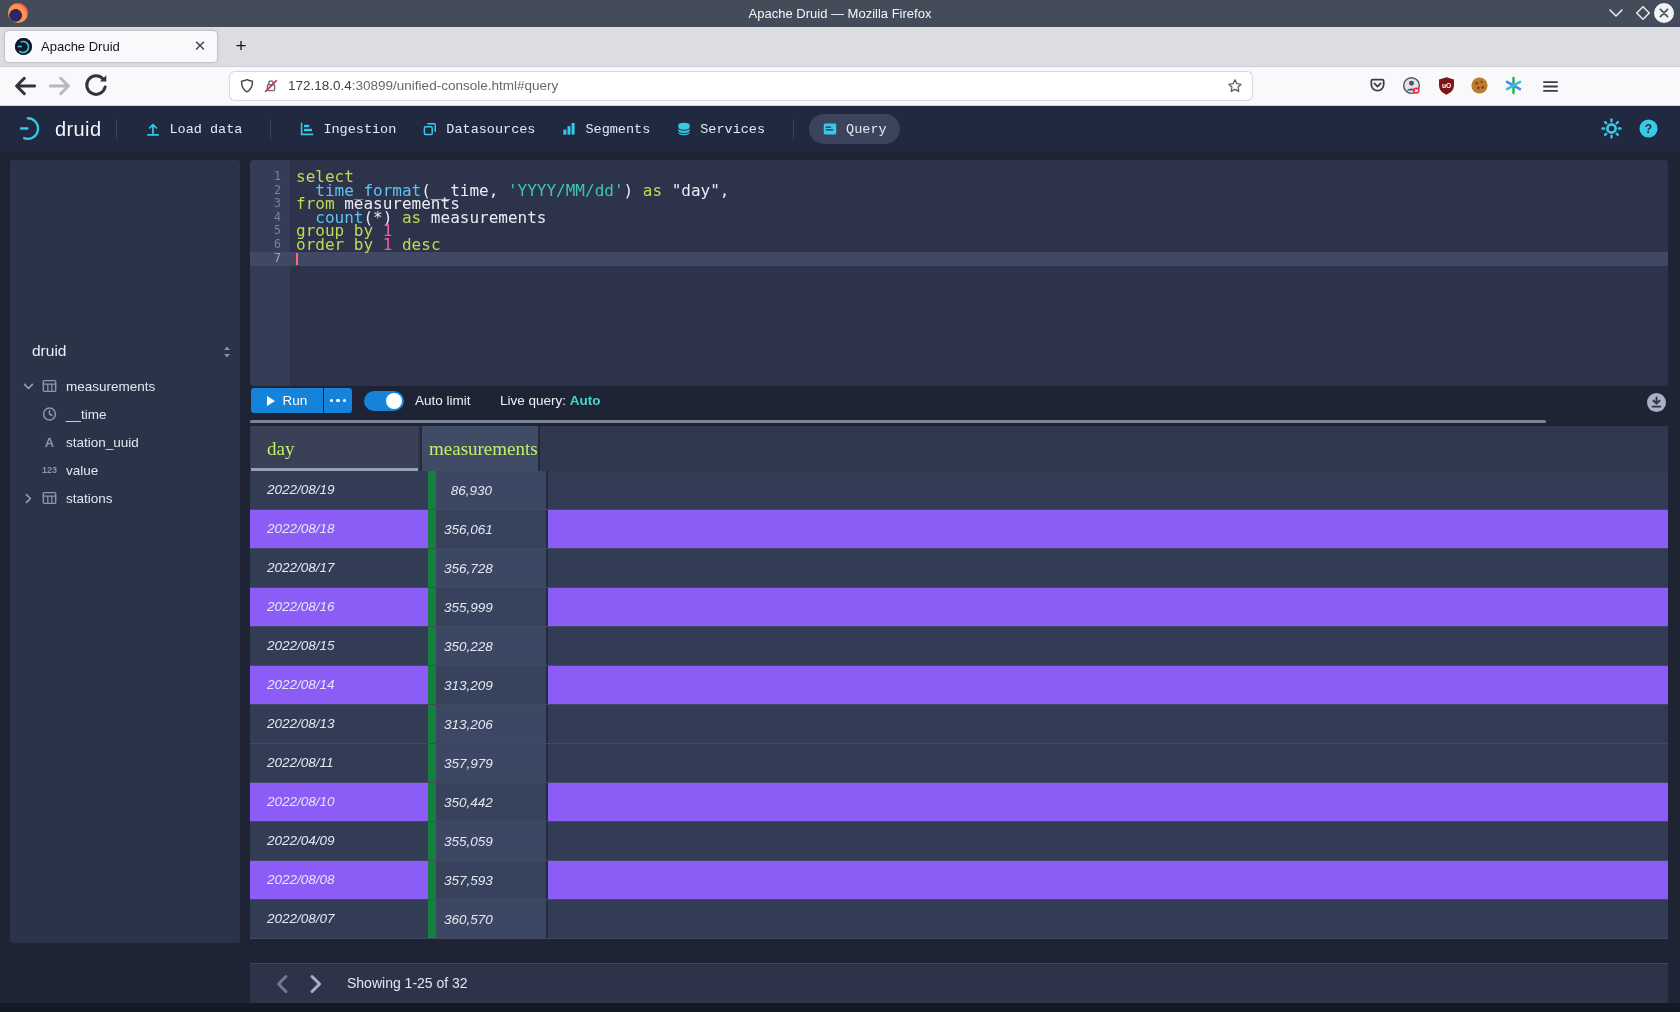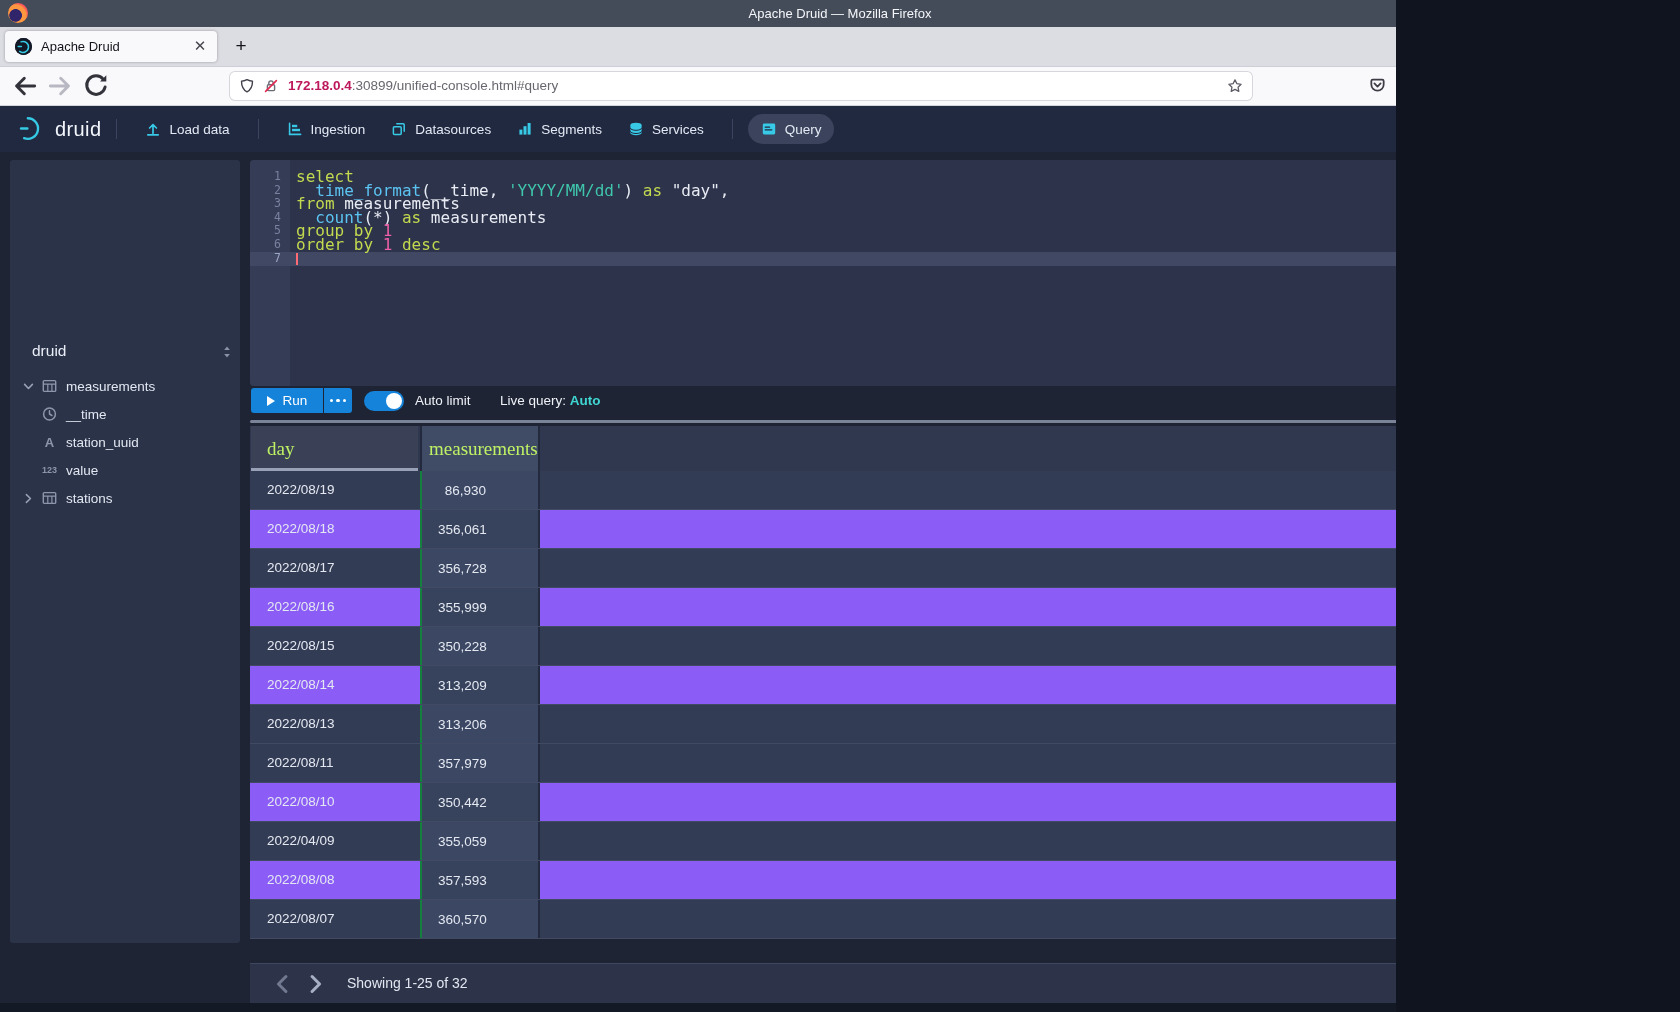--- a/index.html
+++ b/index.html
@@ -1,16 +1,16 @@
 <!DOCTYPE html>
 <html><head>
 <meta charset="utf-8">
 <style>
   html,body{margin:0;padding:0;background:#10141f;}
-  .app{position:relative;width:1396px;height:1012px;overflow:hidden;
+  .app{position:relative;width:1680px;height:1012px;overflow:hidden;
        font-family:"Liberation Sans",sans-serif;background:#1e2433;}
   .ic svg{width:100%;height:100%;display:block;}
   .ic{display:inline-block;}
 
   
   .titlebar{position:absolute;left:0;top:0;width:1680px;height:27px;background:#454c59;}
   .ff-logo{position:absolute;left:8px;top:3px;width:20px;height:20px;border-radius:50%;
     background:radial-gradient(circle at 38% 62%,#30246b 0 34%,#ff9640 38% 58%,#ff4f5e 72%,#ffbd4f 95%);}
   .win-title{position:absolute;left:0;right:0;top:0;height:27px;line-height:27px;text-align:center;
     color:#f4f6f9;font-size:13px;}
@@ -101,27 +101,27 @@
   
   .grid-scrollline{position:absolute;left:250px;top:420px;width:1296px;height:3px;background:#7b8398;border-radius:2px;}
   .grid{position:absolute;left:250px;top:426px;width:1418px;height:537px;overflow:hidden;}
   .ghead{position:relative;height:45px;background:#30384f;}
   .ghead .hc-day{position:absolute;left:1px;top:0;width:167px;height:45px;background:#3a4157;}
   .ghead .hc-meas{position:absolute;left:170px;top:0;width:120px;height:45px;background:#404c66;
     border-left:2px solid #232a3d;border-right:2px solid #232a3d;box-sizing:border-box;}
   .ghead .htxt{position:absolute;left:16px;top:0;height:45px;line-height:45px;font-size:19px;color:#bef264;font-family:Liberation Serif, serif;}
   .ghead .hc-meas .htxt{left:7px;}
   .sort-underline{position:absolute;left:0;bottom:0;width:167px;height:3px;background:#99a1b6;}
-  .grows{position:relative;}
+  .grows{position:relative;font-style:italic;}
   .grow{position:relative;height:39px;box-sizing:border-box;border-bottom:1px solid #414a62;}
   .grow.odd{background:#333c55;} .grow.even{background:#8b5cf6;}
   .grow .c-day{position:absolute;left:1px;top:0;width:167px;height:38px;line-height:38px;
     padding-left:16px;font-size:13.5px;color:#e4e8f1;box-sizing:border-box;}
-  .grow .c-meas{position:absolute;left:170px;top:0;width:120px;height:38px;line-height:38px;
-    border-left:2px solid #15803d;border-right:2px solid #232a3d;box-sizing:border-box;padding-left:16px;}
+  .grow .c-meas{position:absolute;left:178px;top:0;width:120px;height:38px;line-height:38px;
+    border-left:8px solid #15803d;border-right:2px solid #232a3d;box-sizing:border-box;padding-left:8px;}
   .grow.odd .c-meas{background:#3b4763;} .grow.even .c-meas{background:#37425c;}
   .grow .c-meas .val{display:inline-block;width:48px;text-align:right;font-size:13.5px;color:#e4e8f1;}
 
   
   .gfooter{position:absolute;left:250px;top:963px;width:1418px;height:40px;background:#2d3449;border-top:1px solid #3e4760;box-sizing:border-box;}
   .pg-btn{position:absolute;top:7px;width:26px;height:26px;}
   .pg-prev{left:20px;color:#707990;} .pg-next{left:52px;color:#a6afc4;}
   .pg-text{position:absolute;left:97px;top:0;height:40px;line-height:39px;font-size:14px;color:#e2e7f1;}
   .bottom-strip{position:absolute;left:0;top:1003px;width:1680px;height:9px;background:#141926;}
 </style>
@@ -189,21 +189,21 @@
             <path d="M8 1.6 C10 2.6 11.9 3.1 13.5 3.1 13.5 8.6 11.5 12.2 8 13.8 4.5 12.2 2.5 8.6 2.5 3.1 4.1 3.1 6 2.6 8 1.6 Z" fill="none" stroke="#41414c" stroke-width="1.4" stroke-linejoin="round"></path>
           </svg>
         </span>
       <span class="ic uf-lock">
           <svg viewBox="0 0 16 16" xmlns="http://www.w3.org/2000/svg">
             <rect x="4.4" y="6.8" width="7.2" height="5.8" rx="1" fill="none" stroke="#6c6c78" stroke-width="1.4"></rect>
             <path d="M5.8 6.8 V5.1 a2.2 2.2 0 0 1 4.4 0 v1.7" fill="none" stroke="#6c6c78" stroke-width="1.4"></path>
             <path d="M2.6 13.4 13.4 2.6" stroke="#e22850" stroke-width="1.6" stroke-linecap="round"></path>
           </svg>
         </span>
-      <span class="uf-text"><b style="font-weight:bold;color:#be185d">172.18.0.4</b><span class="dim">:30899/unified-console.html#query</span></span>
+      <span class="uf-text"><b style="font-weight:normal;color:#404040">172.18.0.4</b><span class="dim">:30899/unified-console.html#query</span></span>
       <span class="ic uf-star">
           <svg viewBox="0 0 16 16" xmlns="http://www.w3.org/2000/svg">
             <path d="M8 1.9 9.9 5.7 14.1 6.3 11.05 9.25 11.8 13.4 8 11.4 4.2 13.4 4.95 9.25 1.9 6.3 6.1 5.7 Z" fill="none" stroke="#5b5b66" stroke-width="1.3" stroke-linejoin="round"></path>
           </svg>
         </span>
     </div>
     <span class="ic extbtn xb-pocket">
         <svg viewBox="0 0 16 16" xmlns="http://www.w3.org/2000/svg">
           <path d="M2.8 4.3 a1.3 1.3 0 0 1 1.3-1.3 h7.8 a1.3 1.3 0 0 1 1.3 1.3 v2.9 a5.2 5.2 0 0 1-10.4 0 Z" fill="none" stroke="#3d3d46" stroke-width="1.5" stroke-linejoin="round"></path>
           <path d="M5.4 6.3 8 8.9 10.6 6.3" fill="none" stroke="#3d3d46" stroke-width="1.5" stroke-linecap="round" stroke-linejoin="round"></path>
@@ -252,21 +252,21 @@
   <div class="dnav">
     <div class="brand">
       <span class="ic brand-logo">
           <svg viewBox="0 0 32 32" xmlns="http://www.w3.org/2000/svg">
             <path d="M10.5 4.5 A 11 11 0 1 1 6.5 25.8" fill="none" stroke="#35c9e4" stroke-width="2.5" stroke-linecap="round"></path>
             <path d="M3.2 15.5 h6.8" stroke="#35c9e4" stroke-width="2.5" stroke-linecap="round"></path>
           </svg>
         </span>
       <span class="brand-name">druid</span>
     </div>
-    <div id="nav-groups" style="display:flex;align-items:center;">
+    <div id="nav-groups" style="display:flex;align-items:center;font-family:Liberation Mono, monospace;">
         <div class="nav-div"></div>
         <div class="nav-item">
           <span class="ic ni-ic">
             <svg viewBox="0 0 16 16" xmlns="http://www.w3.org/2000/svg">
               <path d="M8 12.2 V3.6 M4.6 7 8 3.6 11.4 7" fill="none" stroke="currentColor" stroke-width="1.7" stroke-linecap="round" stroke-linejoin="round"></path>
               <path d="M2.8 13.8 h10.4" stroke="currentColor" stroke-width="1.7" stroke-linecap="round"></path>
             </svg>
           </span>
           <span>Load data</span>
         </div>

